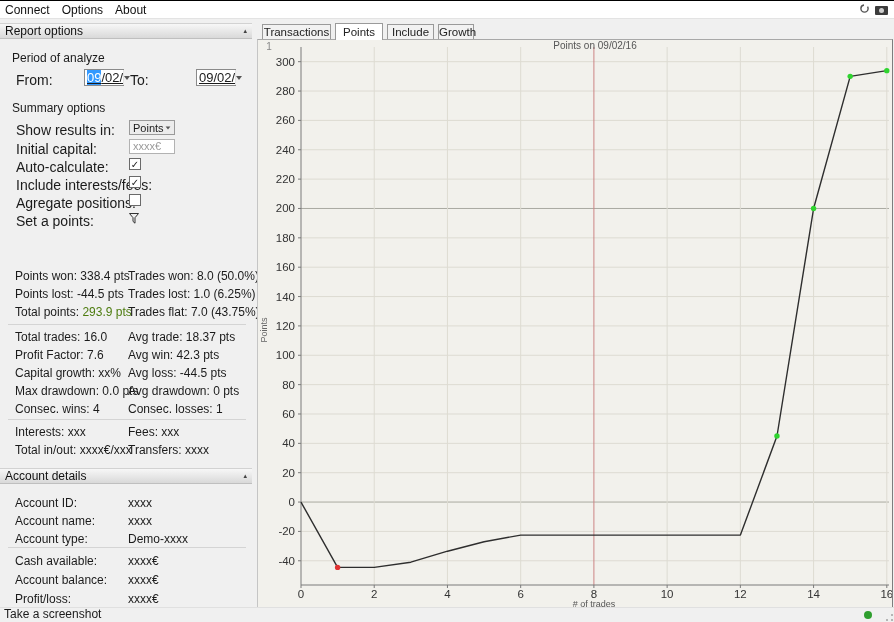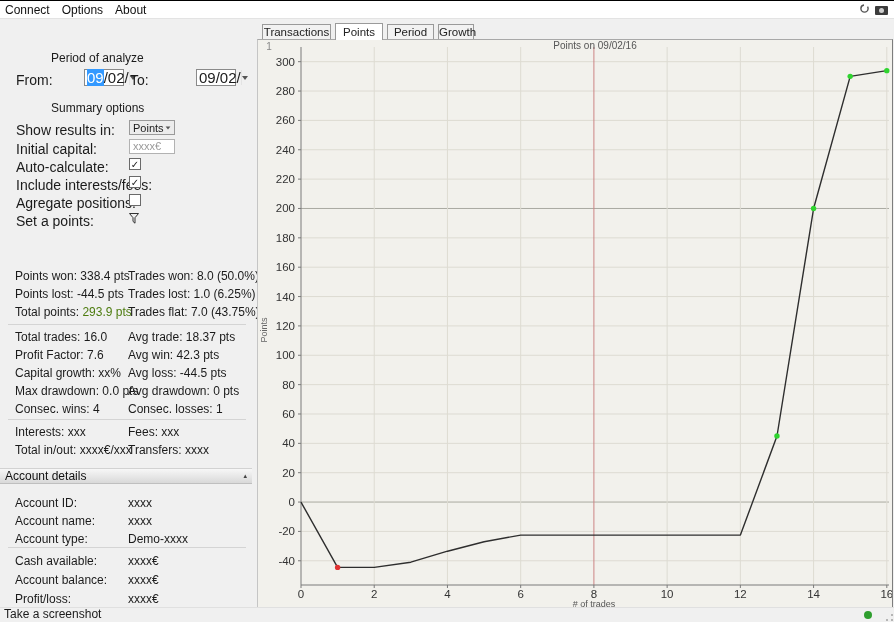--- a/index.html
+++ b/index.html
@@ -9,24 +9,24 @@
   .menubar{position:absolute;top:0;left:0;right:0;height:17px;background:#fff;border-bottom:1px solid #e3e3e3;display:flex;align-items:center;}
   .menuitem{padding:0 6px;font-size:12px;color:#111;cursor:default;}
   .menuitem:first-child{padding-left:5px;}
   .menu-icons{position:absolute;right:6px;top:2px;display:flex;gap:5px;align-items:center;}
   .camera{width:13px;height:9px;background:#3c3c3c;border-radius:1px;position:relative;}
   .camera::after{content:"";position:absolute;left:4px;top:2px;width:5px;height:5px;border-radius:50%;background:#cfcfcf;}
   
   .left-panel{position:absolute;left:0;top:22px;width:252px;height:584px;}
   .phead{position:absolute;left:0;width:252px;height:16px;background:linear-gradient(#f7f7f7,#d9d9d9);border-top:1px solid #d2d2d2;border-bottom:1px solid #bfbfbf;box-sizing:border-box;line-height:14px;padding-left:5px;font-size:12px;color:#111;}
   .collapse{position:absolute;right:5px;top:3px;font-size:7px;color:#444;line-height:8px;}
-  .slabel{position:absolute;left:12px;font-size:12px;color:#1b1b1b;margin-left:39px;}
+  .slabel{position:absolute;left:12px;font-size:12px;color:#1b1b1b;}
   .flabel{position:absolute;left:16px;font-size:14px;color:#1b1b1b;}
   .ctl{position:absolute;box-sizing:border-box;}
-  .datefield{left:84px;width:40px;height:17px;background:#fff;border:1px solid #8a8a8a;display:flex;align-items:center;font-size:15px;padding-left:2px;}
+  .datefield{left:84px;width:40px;height:17px;background:#fff;border:1px solid #8a8a8a;display:flex;align-items:center;font-size:13px;padding-left:2px;text-decoration:underline;}
   .datefield .sel{background:#3399ff;color:#fff;}
   .dd-btn{margin-left:auto;width:9px;height:100%;display:flex;align-items:center;justify-content:center;border-left:1px solid #e3e3e3;}
   .arr{width:0;height:0;border-left:3px solid transparent;border-right:3px solid transparent;border-top:4px solid #555;}
   .combo{left:129px;width:46px;height:15px;background:#ececec;border:1px solid #9a9a9a;display:flex;align-items:center;justify-content:space-between;padding:0 3px;font-size:11px;}
   .textinput{left:129px;width:46px;height:15px;background:#fff;border:1px solid #b2b2b2;color:#9a9a9a;font-size:11px;line-height:13px;padding-left:3px;}
   .checkbox{left:129px;width:12px;height:12px;background:#fff;border:1px solid #6a6a6a;font-size:10px;line-height:11px;text-align:center;color:#222;}
   .filter-icon{left:129px;width:10px;height:11px;}
   .scol1{position:absolute;left:15px;font-size:12px;white-space:nowrap;}
   .scol2{position:absolute;left:128px;font-size:12px;white-space:nowrap;}
   .green{color:#4d7c0f;}
@@ -57,20 +57,24 @@
         <svg width="11" height="11">
             <circle cx="5.5" cy="5.5" r="3.6" fill="none" stroke="#555" stroke-width="1.4" stroke-dasharray="16 4"></circle>
           </svg>
       </span>
       <span class="camera"></span>
     </div>
   </div>
 
   <div class="left-panel">
 
+    <div class="phead" style="top:0px">
+      <span>Report options</span>
+      <span class="collapse">▴</span>
+    </div>
     <div class="slabel" style="top:28px">Period of analyze</div>
     <div class="flabel" style="top:49px">From:</div>
     <div class="ctl datefield" style="top:46px">
       <span class="sel">09</span>
         <span>/02/</span>
       <span class="dd-btn">
           <i class="arr"></i>
         </span>
     </div>
     <div class="flabel" style="top:49px;left:130px">To:</div>
@@ -140,21 +144,21 @@
     <span class="scol2" style="top:531px">xxxx€</span>
     <span class="scol1" style="top:550px">Account balance:</span>
     <span class="scol2" style="top:550px">xxxx€</span>
     <span class="scol1" style="top:569px">Profit/loss:</span>
     <span class="scol2" style="top:569px">xxxx€</span>
   </div>
 
   <div class="right-panel">
     <div class="tab" style="left:5px;width:69px">Transactions</div>
     <div class="tab active" style="left:78px;width:48px">Points</div>
-    <div class="tab" style="left:130px;width:47px">Period</div>
+    <div class="tab" style="left:130px;width:47px">Include</div>
     <div class="tab" style="left:181px;width:36px">Growth</div>
     <div class="chart-area">
       <svg id="chart-svg" width="634" height="568">
           <line x1="43" x2="631" y1="520.7789904502047" y2="520.7789904502047" stroke="#dddbd2" stroke-width="1"></line>
           <line x1="43" x2="631" y1="491.4201909959072" y2="491.4201909959072" stroke="#dddbd2" stroke-width="1"></line>
           <line x1="43" x2="631" y1="462.06139154160985" y2="462.06139154160985" stroke="#a9a9a1" stroke-width="1"></line>
           <line x1="43" x2="631" y1="432.7025920873124" y2="432.7025920873124" stroke="#dddbd2" stroke-width="1"></line>
           <line x1="43" x2="631" y1="403.343792633015" y2="403.343792633015" stroke="#dddbd2" stroke-width="1"></line>
           <line x1="43" x2="631" y1="373.9849931787176" y2="373.9849931787176" stroke="#dddbd2" stroke-width="1"></line>
           <line x1="43" x2="631" y1="344.6261937244202" y2="344.6261937244202" stroke="#dddbd2" stroke-width="1"></line>

